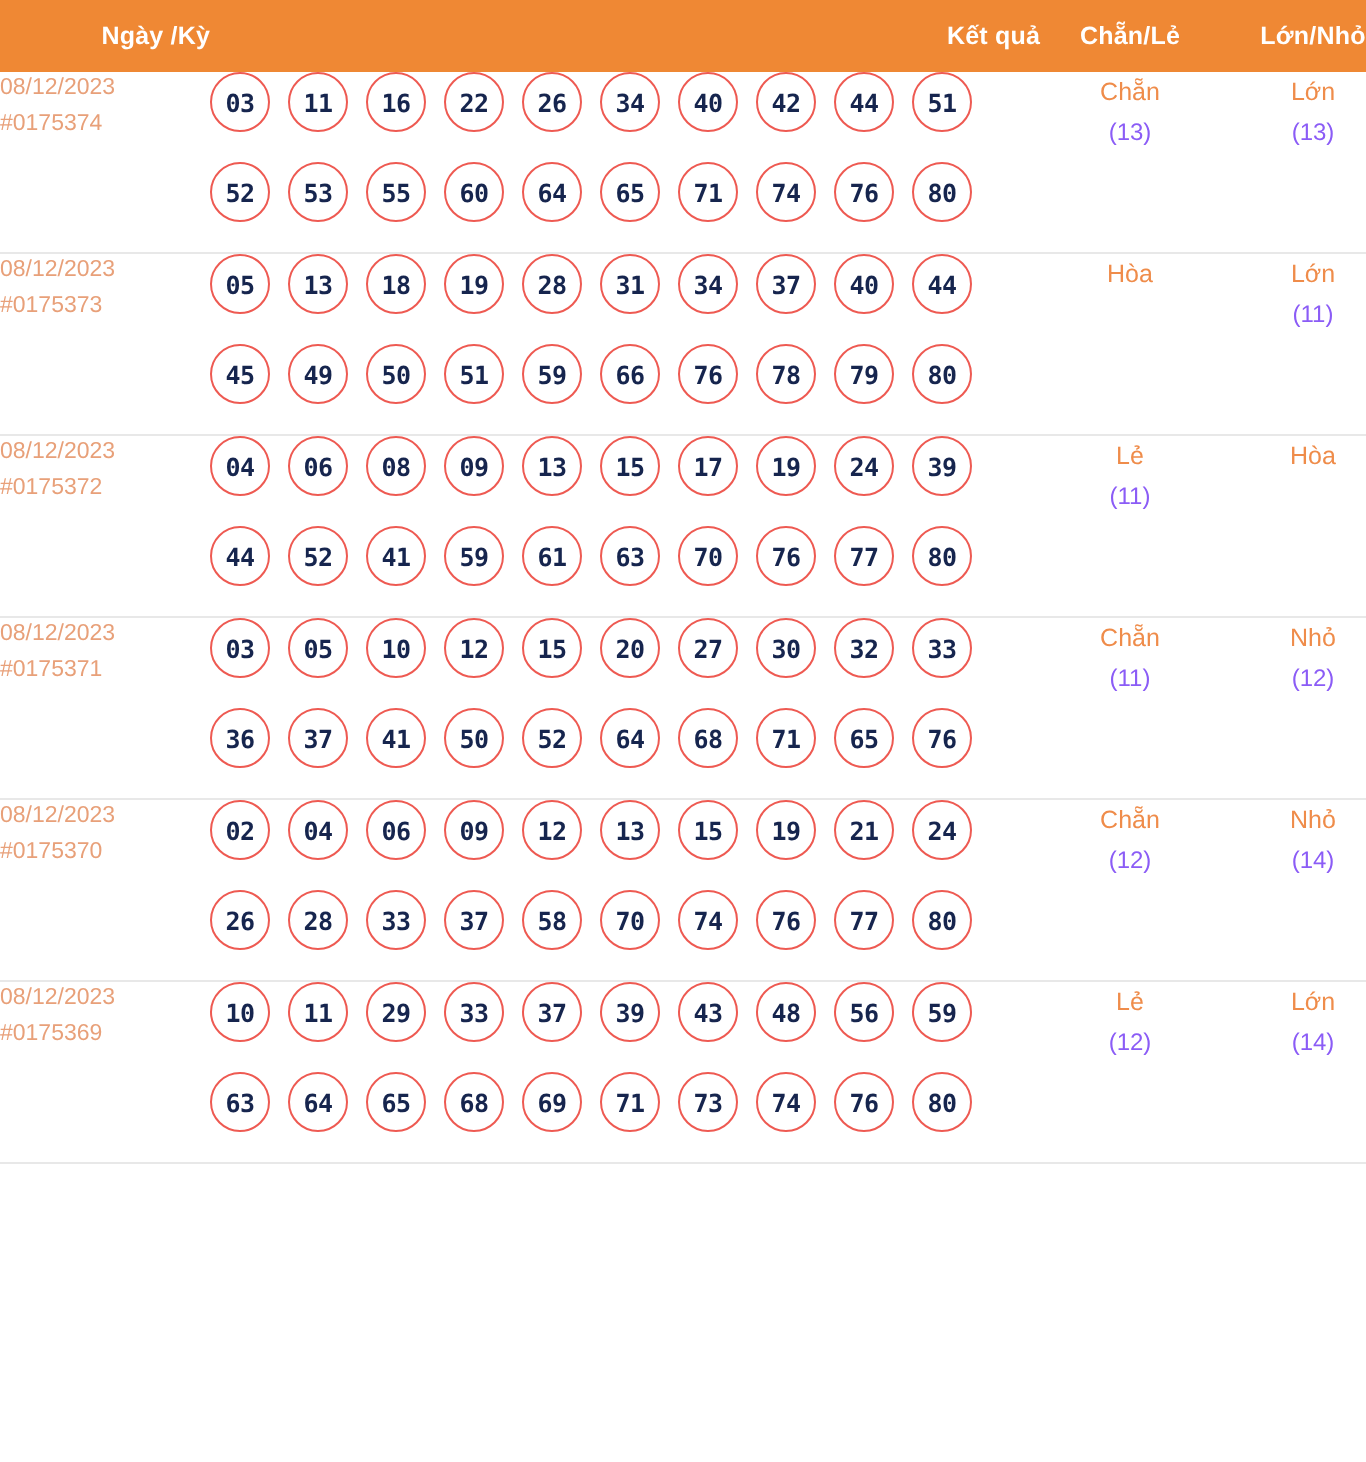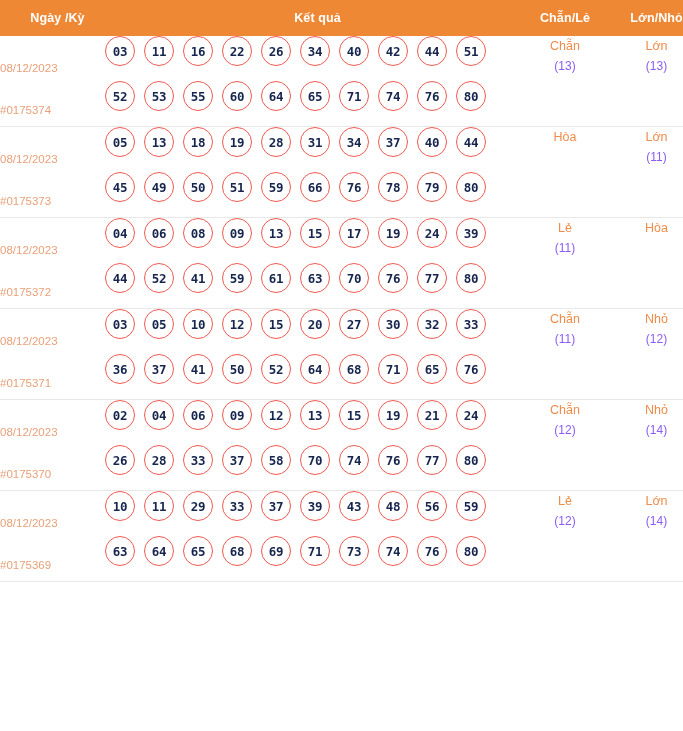--- a/index.html
+++ b/index.html
@@ -22,21 +22,21 @@
   }
   
   .table-header {
     background: #ef8834;
     height: 36px;
   }
   .table-header th {
     color: #ffffff;
     font-size: 12.5px;
     font-weight: bold;
-    text-align: center;
+    text-align: right;
     padding: 0;
     vertical-align: middle;
     letter-spacing: 0.1px;
     white-space: nowrap;
   }
   th.col-date   { width: 95px;  padding-left: 10px; }
   th.col-result { width: 405px; padding-left: 10px; }
   th.col-parity { width: 90px;  text-align: center; }
   th.col-size   { width: 93px;  text-align: center; }
 
@@ -50,21 +50,20 @@
   .cell-date {
     padding: 14px 0 14px 10px;
     font-size: 11.5px;
     line-height: 1.55;
     color: #e8a079;
     white-space: nowrap;
   }
   .cell-date .date-line,
   .cell-date .period-line {
     display: block;
-    margin-top: 24px;
   }
   .cell-result {
     padding: 10px 0 10px 6px;
   }
   .ball-row {
     display: flex;
     flex-wrap: nowrap;
     align-items: flex-start;
     height: 45px;
   }

